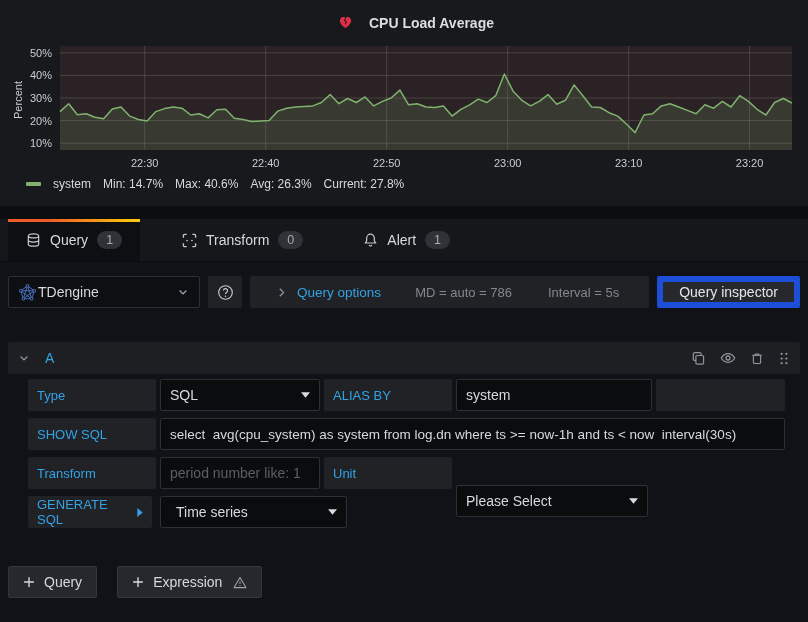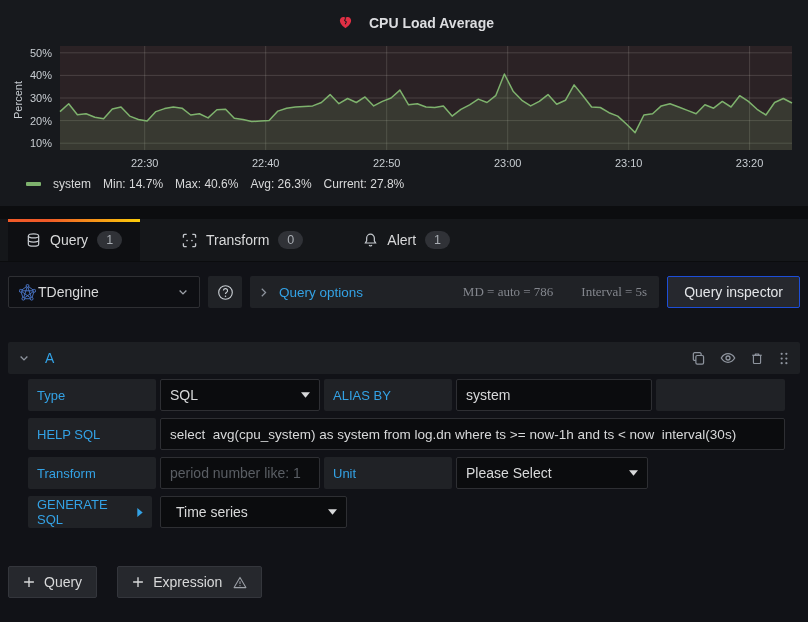--- a/index.html
+++ b/index.html
@@ -58,27 +58,27 @@
     display: flex; align-items: center; gap: 2px; padding: 0 10px; cursor: pointer;
   }
   .ds-picker .ds-name { font-size: 14px; color: #d8d9da; }
   .ds-caret { margin-left: auto; color: #9da1a8; display: flex; }
   .help-btn {
     width: 34px; margin-left: 8px; background: #202226; border: none; border-radius: 2px;
     display: flex; align-items: center; justify-content: center; color: #c8cdd2; cursor: pointer;
   }
   .query-options-bar {
     flex: 1; margin-left: 8px; background: #202226; border-radius: 2px;
-    display: flex; align-items: center; gap: 10px; padding: 0 8px; cursor: pointer;
+    display: flex; align-items: center; gap: 10px; padding: 0 26px; cursor: pointer;
   }
   .qo-label { color: #33a2e5; font-size: 13.5px; font-weight: 500; }
-  .qo-stats { margin-left: auto; display: flex; gap: 28px; padding-right: 4px; font-family: Liberation Serif, serif; }
+  .qo-stats { margin-left: auto; display: flex; gap: 36px; padding-right: 4px; }
   .qo-stat { color: #83868d; font-size: 13px; }
   .inspector-btn {
-    margin-left: 8px; padding: 0 16px; background: #26282e; border: 1px solid #1d4ed8;
+    margin-left: 8px; padding: 0 16px; background: #26282e; border: 6px solid #1d4ed8;
     border-radius: 2px; color: #e3e5e8; font-size: 14px; font-weight: 500;
     font-family: "Liberation Sans", sans-serif; cursor: pointer; text-align: right;
   }
   
   .query-editor { margin-top: 34px; }
   .row-header {
     height: 32px; background: #1d1f23; border-radius: 2px;
     display: flex; align-items: center; padding: 0 10px;
   }
   .row-header .chev { color: #8e949e; display: flex; cursor: pointer; }
@@ -99,21 +99,21 @@
     color: #d8d9da; font-size: 14px; font-family: "Liberation Sans", sans-serif;
     padding: 0 9px; height: 32px;
   }
   .finput::placeholder { color: #5a5e64; }
   .fselect {
     display: flex; align-items: center; justify-content: space-between; cursor: pointer;
   }
   .fselect .caret, .flabel .caret { display: flex; }
   .w160 { width: 160px; flex: none; }
   .w187 { width: 187px; flex: none; padding-left: 15px; }
-  .w192 { width: 192px; flex: none; }
+  .w192 { width: 192px; flex: none; margin-top: 28px; }
   .w196 { width: 196px; flex: none; }
   .grow { flex: 1; }
   .sql-input { font-size: 13.5px; }
   
   .bottom-buttons { display: flex; gap: 20px; margin-top: 38px; }
   .add-btn {
     height: 32px; padding: 0 14px; background: #26282d; border: 1px solid #34363c;
     border-radius: 2px; color: #d8d9da; font-size: 14px; font-weight: 500;
     font-family: "Liberation Sans", sans-serif;
     display: flex; align-items: center; gap: 9px; cursor: pointer;
@@ -316,21 +316,21 @@
                   <path d="M0 0h10L5 6z"></path>
                 </svg>
             </span>
           </div>
           <div class="flabel">ALIAS BY</div>
           <input class="finput w196" value="system" style="">
           <div class="ffiller"></div>
         </div>
 
         <div class="frow">
-          <div class="flabel">HELP SQL</div>
+          <div class="flabel">SHOW SQL</div>
           <input class="finput grow sql-input" value="select  avg(cpu_system) as system from log.dn where ts &gt;= now-1h and ts &lt; now  interval(30s)" style="">
         </div>
 
         <div class="frow">
           <div class="flabel">Transform</div>
           <input class="finput w160" placeholder="period number like: 1" style="">
           <div class="flabel">Unit</div>
           <div class="fselect w192">
             <span>Please Select</span>
             <span class="caret">

